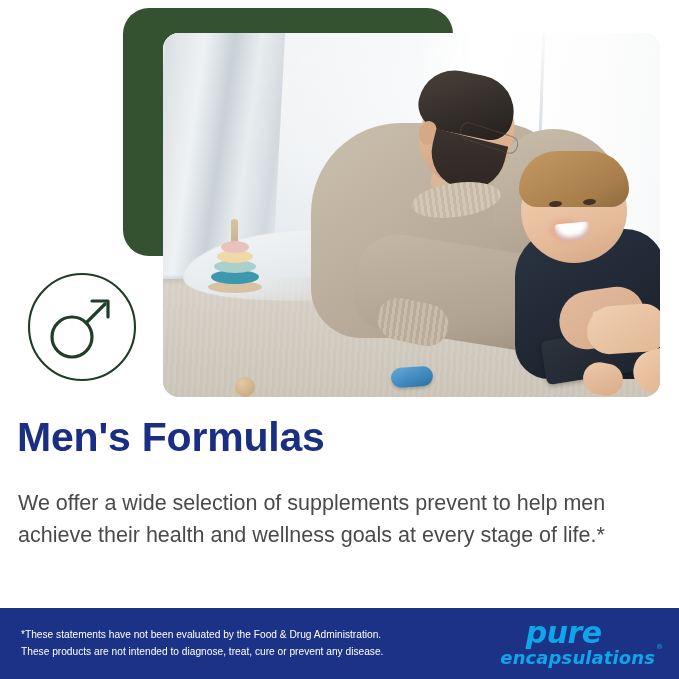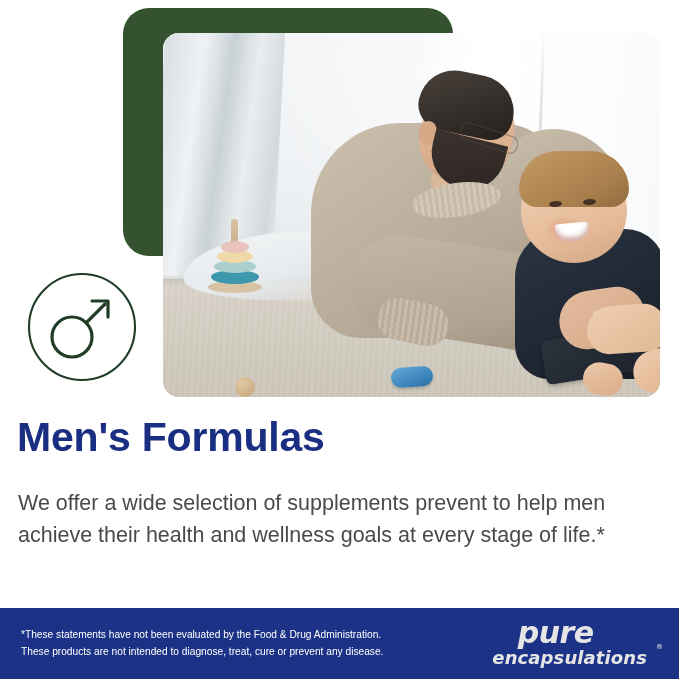--- a/index.html
+++ b/index.html
@@ -498,23 +498,23 @@
   }
   .disclaimer {
     color: #ffffff;
     font-size: 10.2px;
     line-height: 1.62;
     padding-left: 21px;
     white-space: pre-line;
   }
   .logo {
     position: relative;
-    padding-right: 32px;
+    padding-right: 24px;
     text-align: center;
-    color: #e5e5e5;
+    color: #0ea5e9;
   }
   .logo-word {
     font-size: 30px;
     font-weight: 700;
     font-style: italic;
     letter-spacing: -0.5px;
     line-height: 0.95;
     font-family: "DejaVu Sans", sans-serif;
   }
   .logo-sub {

